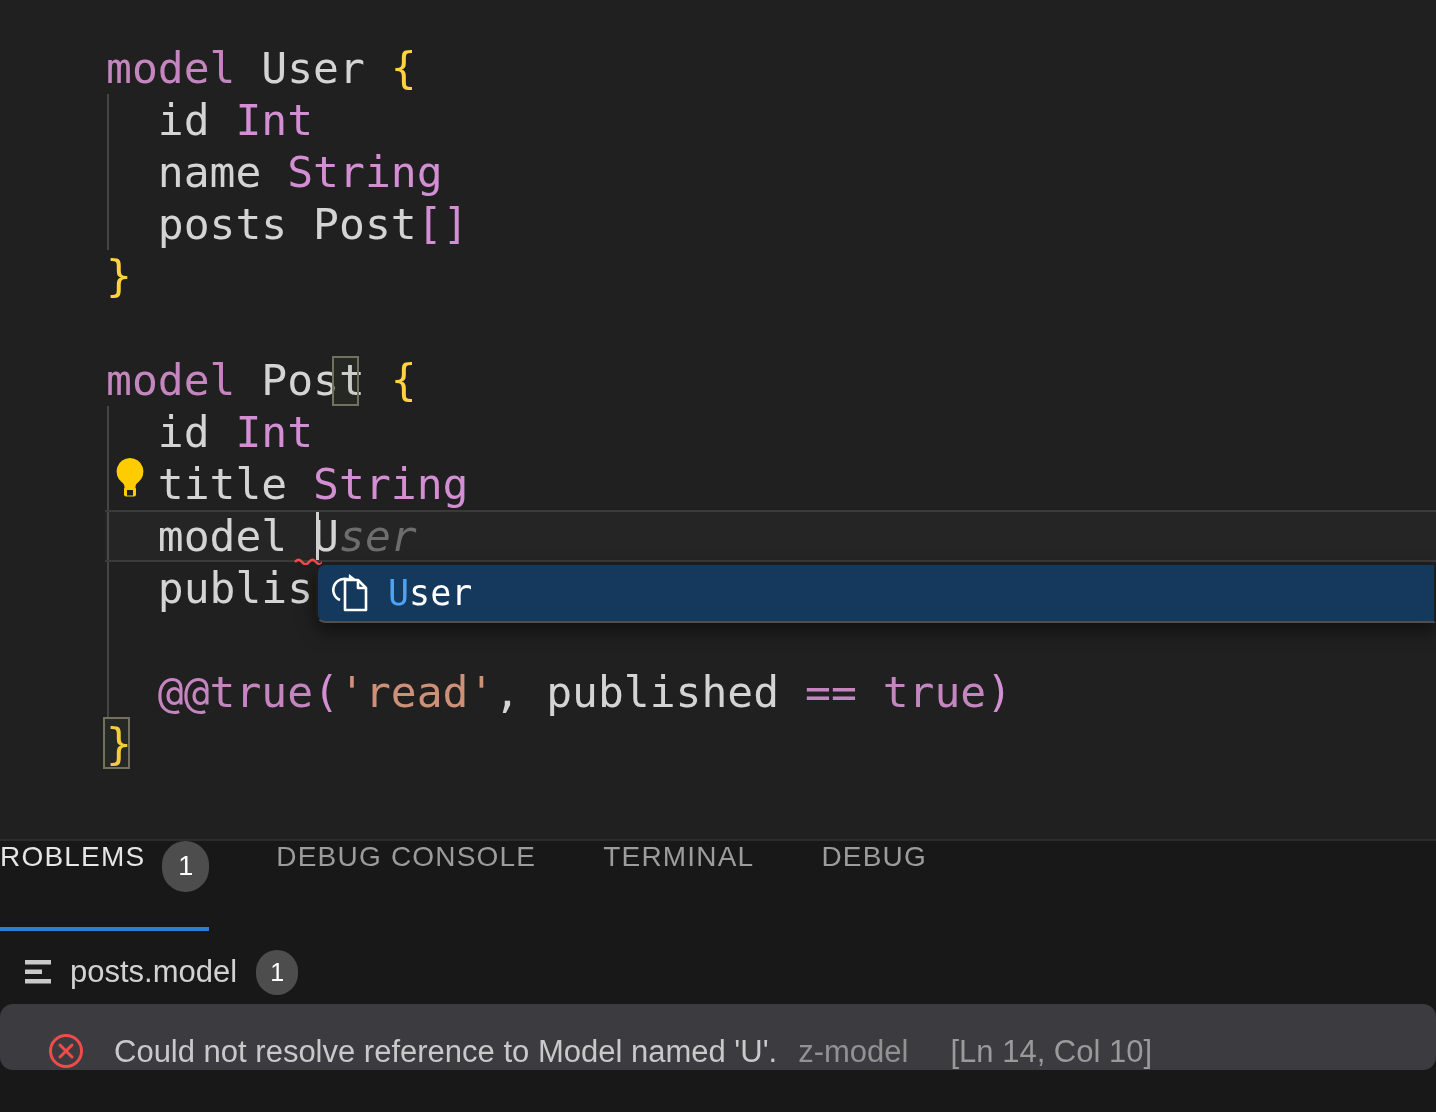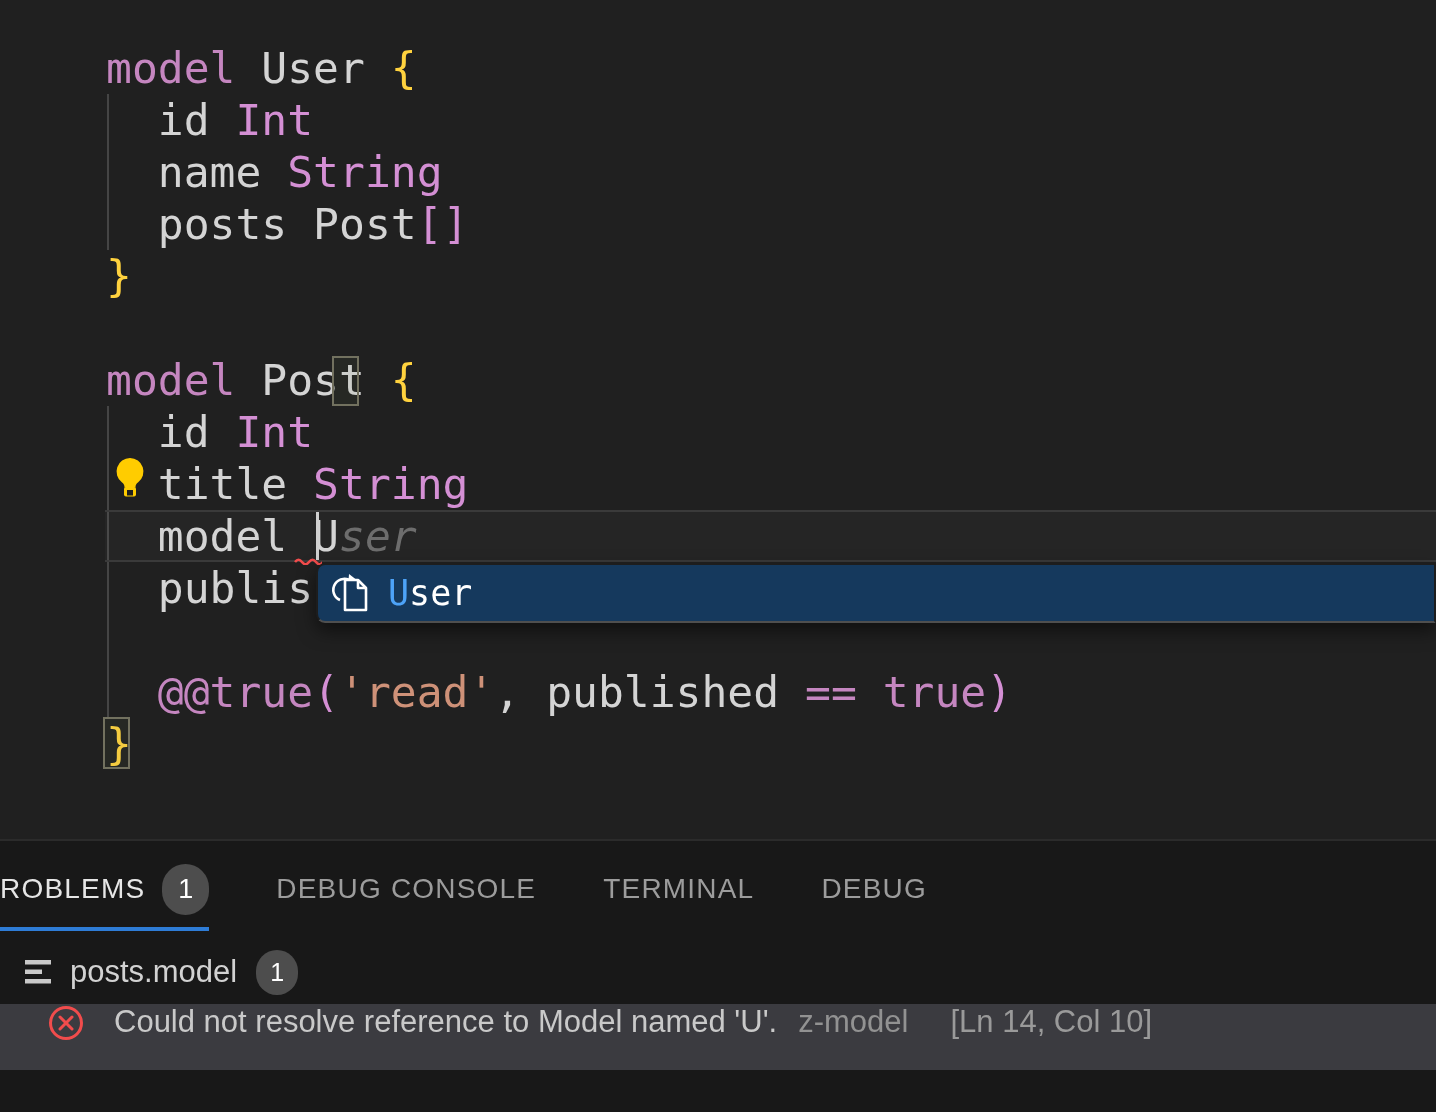--- a/index.html
+++ b/index.html
@@ -23,28 +23,28 @@
 
   
   .suggest{position:absolute;left:316px;top:563px;width:1120px;height:60px;background:#15395d;border:2px solid #1d1d1d;border-bottom:2px solid #4f4f4f;border-radius:9px 0 0 9px;box-sizing:border-box;box-shadow:0 8px 18px rgba(0,0,0,0.5);display:flex;align-items:center;}
   .suggest-item{display:flex;align-items:center;gap:13px;padding-left:11px;font-family:"DejaVu Sans Mono",monospace;font-size:35px;width:100%;height:100%;}
   .s-match{color:#4da3f8;}
   .s-rest{color:#ffffff;}
 
   
   .panel{position:absolute;left:0;top:841px;width:1436px;height:271px;background:#181818;font-family:"Liberation Sans",sans-serif;}
   .tabs{position:absolute;left:0;top:0;height:96px;display:flex;align-items:center;}
-  .tab{position:relative;display:flex;align-items:center;height:96px;margin-right:67px;color:#9c9c9c;font-size:28px;letter-spacing:1.2px;cursor:pointer;}
+  .tab{position:relative;display:flex;height:96px;margin-right:67px;color:#9c9c9c;font-size:28px;letter-spacing:1.2px;cursor:pointer;}
   .tab.active{color:#e6e6e6;}
   .tab.active::after{content:"";position:absolute;left:0;right:0;bottom:6px;height:4px;background:#2e7cd6;}
   .badge{margin-left:17px;min-width:47px;height:51px;border-radius:26px;background:#4d4d4d;color:#ffffff;display:flex;align-items:center;justify-content:center;font-size:27px;letter-spacing:0;}
   .badge-sm{min-width:42px;height:45px;font-size:25px;margin-left:19px;}
   .file-row{position:absolute;left:0;right:0;top:99px;height:64px;display:flex;align-items:center;padding-left:24px;color:#d2d2d2;font-size:31px;box-sizing:border-box;}
   .file-row .fname{margin-left:15px;}
-  .error-row{position:absolute;left:0;right:0;top:163px;height:66px;background:#3b3b40;display:flex;align-items:flex-start;padding-left:47px;box-sizing:border-box;font-size:31px;}
+  .error-row{position:absolute;left:0;right:0;top:163px;height:66px;background:#3b3b40;display:flex;align-items:flex-end;padding-left:47px;box-sizing:border-box;font-size:31px;border-radius:13px;}
   .error-row .msg{margin-left:29px;color:#c9c9c9;}
   .error-row .src{margin-left:21px;color:#929292;}
   .error-row .loc{margin-left:42px;color:#9a9a9a;}
 </style>
 </head>
 <body>
 
 <div class="screen">
 
   <div class="editor">

